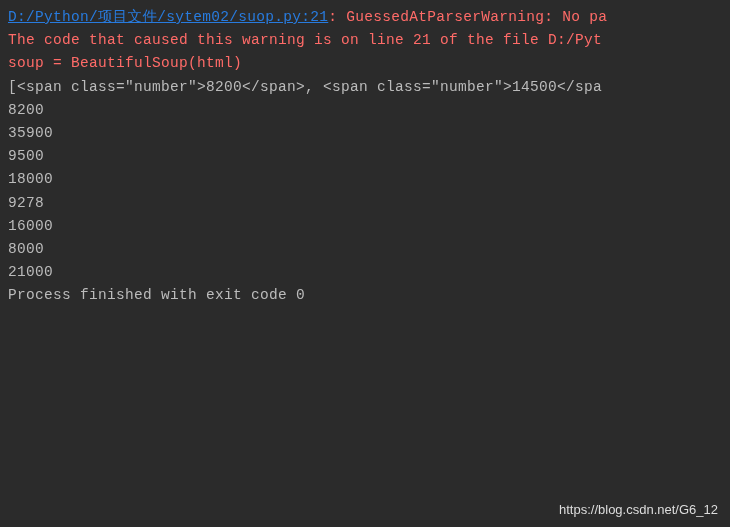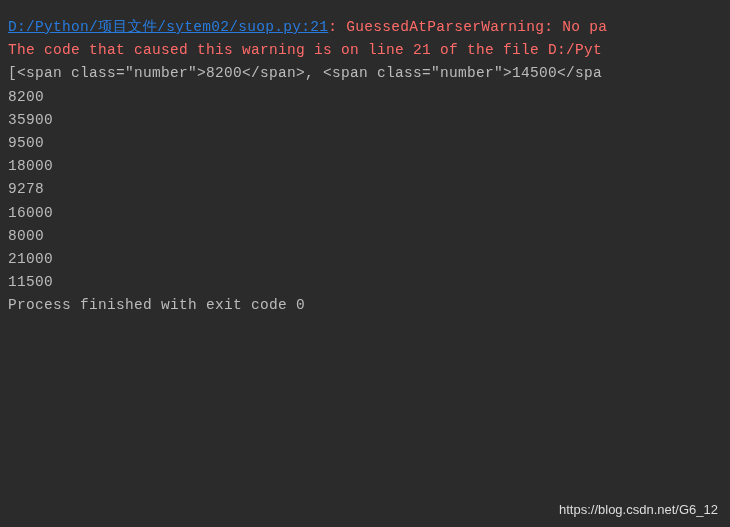--- a/index.html
+++ b/index.html
@@ -12,21 +12,21 @@
       height: 527px;
       background-color: #2b2b2b;
       font-family: 'Consolas', 'Monaco', 'Courier New', monospace;
       font-size: 14.5px;
       line-height: 1.6;
       overflow: hidden;
       position: relative;
       letter-spacing: 0.3px;
     }
     .console-output {
-      padding: 16px 8px;
+      padding: 6px 8px;
       white-space: nowrap;
     }
     .file-link {
       color: #287bde;
       text-decoration: underline;
     }
     .warning-text {
       color: #ff6b68;
     }
     .stdout-text {
@@ -52,27 +52,27 @@
 </head>
 <body>
 
 <div class="console-output">
   <span class="line">
     <span class="file-link">D:/Python/项目文件/sytem02/suop.py:21</span><span class="warning-text">: GuessedAtParserWarning: No pa</span>
   </span>
   <span class="blank-line"></span>
   <span class="line warning-text">The code that caused this warning is on line 21 of the file D:/Pyt</span>
   <span class="blank-line"></span>
+  <span class="line warning-text">  soup = BeautifulSoup(html)</span>
   <span class="line stdout-text">[&lt;span class="number"&gt;8200&lt;/span&gt;, &lt;span class="number"&gt;14500&lt;/spa</span>
   <span class="line stdout-text">8200</span>
   <span class="line stdout-text">35900</span>
   <span class="line stdout-text">9500</span>
   <span class="line stdout-text">18000</span>
   <span class="line stdout-text">9278</span>
   <span class="line stdout-text">16000</span>
   <span class="line stdout-text">8000</span>
   <span class="line stdout-text">21000</span>
-  <span class="line stdout-text">11500</span>
   <span class="blank-line"></span>
   <span class="line stdout-text">Process finished with exit code 0</span>
 </div>
 
 <div class="watermark">https://blog.csdn.net/G6_12</div>
 
 </body></html>

